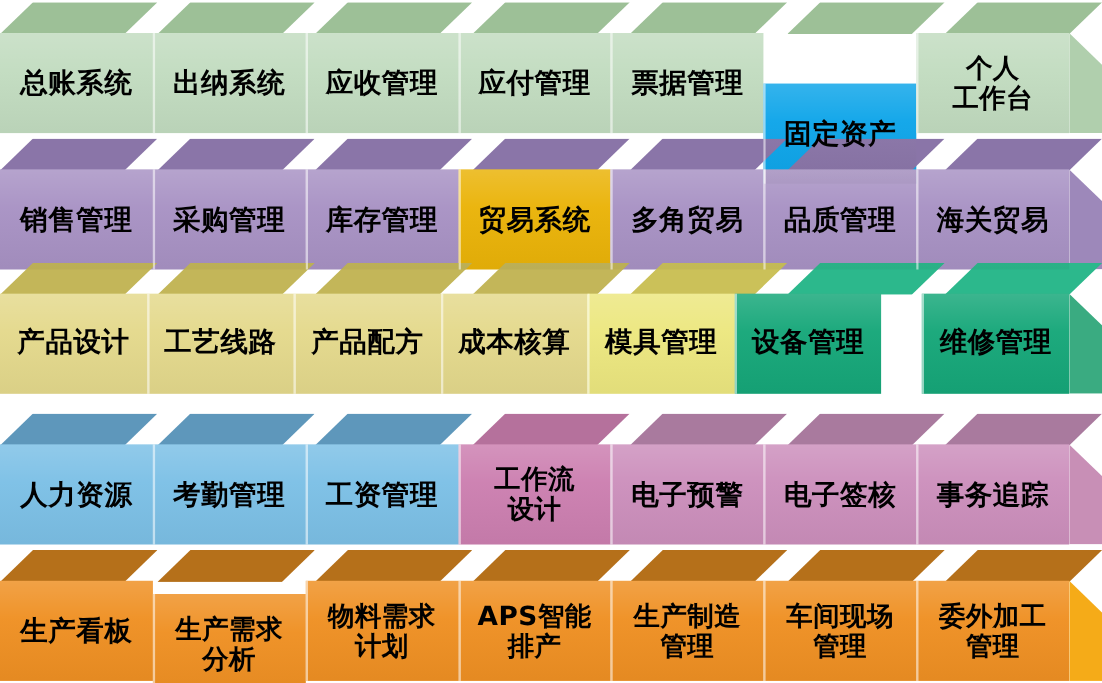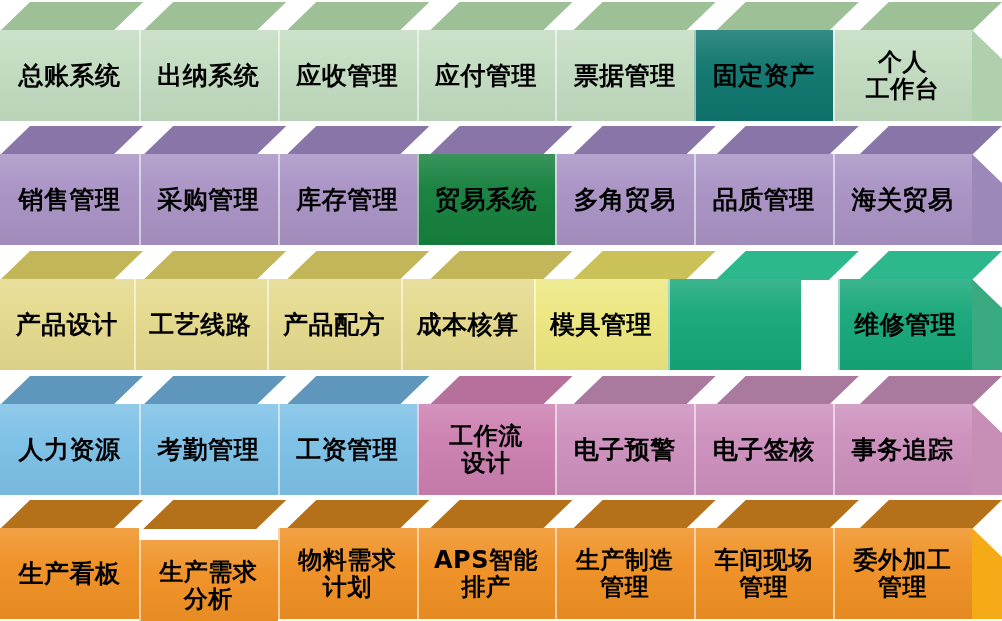--- a/index.html
+++ b/index.html
@@ -113,21 +113,21 @@
     top: 28px;
     left: 972px;
     width: 30px;
     height: 91px;
     clip-path: polygon(0 0, 100% 29px, 100% 100%, 0 100%);
   }
 
   
   #row-0 { top: 2px; }
   #row-1 { top: 126px; padding-left: 12px; }
-  #row-2 { top: 251px; }
+  #row-2 { top: 239px; font-family: Liberation Mono, monospace; }
   #row-3 { top: 376px; }
   #row-4 { top: 500px; }
 </style>
 </head>
 <body>
 
 <div id="board">
     <div class="row" id="row-0">
       <div class="top-band">
         <div class="top-cell">
@@ -166,21 +166,21 @@
           <div class="label">应收管理</div>
         </div>
         <div class="cell" style="background: rgb(194, 220, 192);">
           <div class="sheen"></div>
           <div class="label">应付管理</div>
         </div>
         <div class="cell" style="background: rgb(194, 220, 192);">
           <div class="sheen"></div>
           <div class="label">票据管理</div>
         </div>
-        <div class="cell" style="background: #0f766e;">
+        <div class="cell" style="background: #0ea5e9; margin-top: 46px;">
           <div class="sheen"></div>
           <div class="label">固定资产</div>
         </div>
         <div class="cell two-line" style="background: rgb(194, 220, 192);">
           <div class="sheen"></div>
           <div class="label">个人
 工作台</div>
         </div>
       </div>
       <div class="side-face" style="background: rgb(176, 207, 173);"></div>
@@ -215,21 +215,21 @@
           <div class="label">销售管理</div>
         </div>
         <div class="cell" style="background: rgb(168, 146, 196);">
           <div class="sheen"></div>
           <div class="label">采购管理</div>
         </div>
         <div class="cell" style="background: rgb(168, 146, 196);">
           <div class="sheen"></div>
           <div class="label">库存管理</div>
         </div>
-        <div class="cell" style="background: #15803d;">
+        <div class="cell" style="background: #eab308;">
           <div class="sheen"></div>
           <div class="label">贸易系统</div>
         </div>
         <div class="cell" style="background: rgb(168, 146, 196);">
           <div class="sheen"></div>
           <div class="label">多角贸易</div>
         </div>
         <div class="cell" style="background: rgb(168, 146, 196);">
           <div class="sheen"></div>
           <div class="label">品质管理</div>
@@ -281,20 +281,21 @@
         <div class="cell" style="background: rgb(228, 217, 140);">
           <div class="sheen"></div>
           <div class="label">成本核算</div>
         </div>
         <div class="cell" style="background: rgb(236, 231, 127);">
           <div class="sheen"></div>
           <div class="label">模具管理</div>
         </div>
         <div class="cell" style="background: rgb(22, 167, 121);">
           <div class="sheen"></div>
+          <div class="label">设备管理</div>
         </div>
         <div class="cell" style="background: rgb(22, 167, 121); margin-left: 37px;">
           <div class="sheen"></div>
           <div class="label">维修管理</div>
         </div>
       </div>
       <div class="side-face" style="background: rgb(58, 171, 129);"></div>
     </div>
     <div class="row" id="row-3">
       <div class="top-band">

